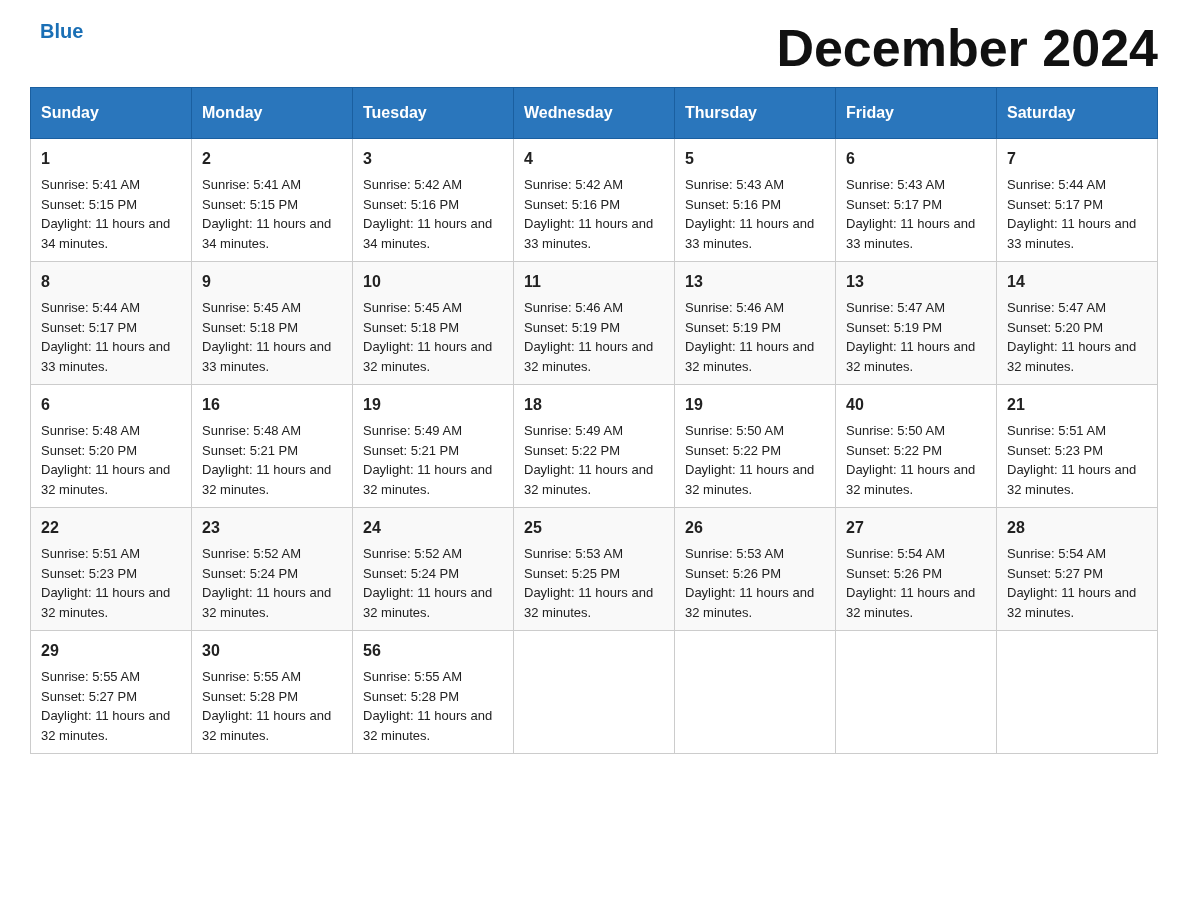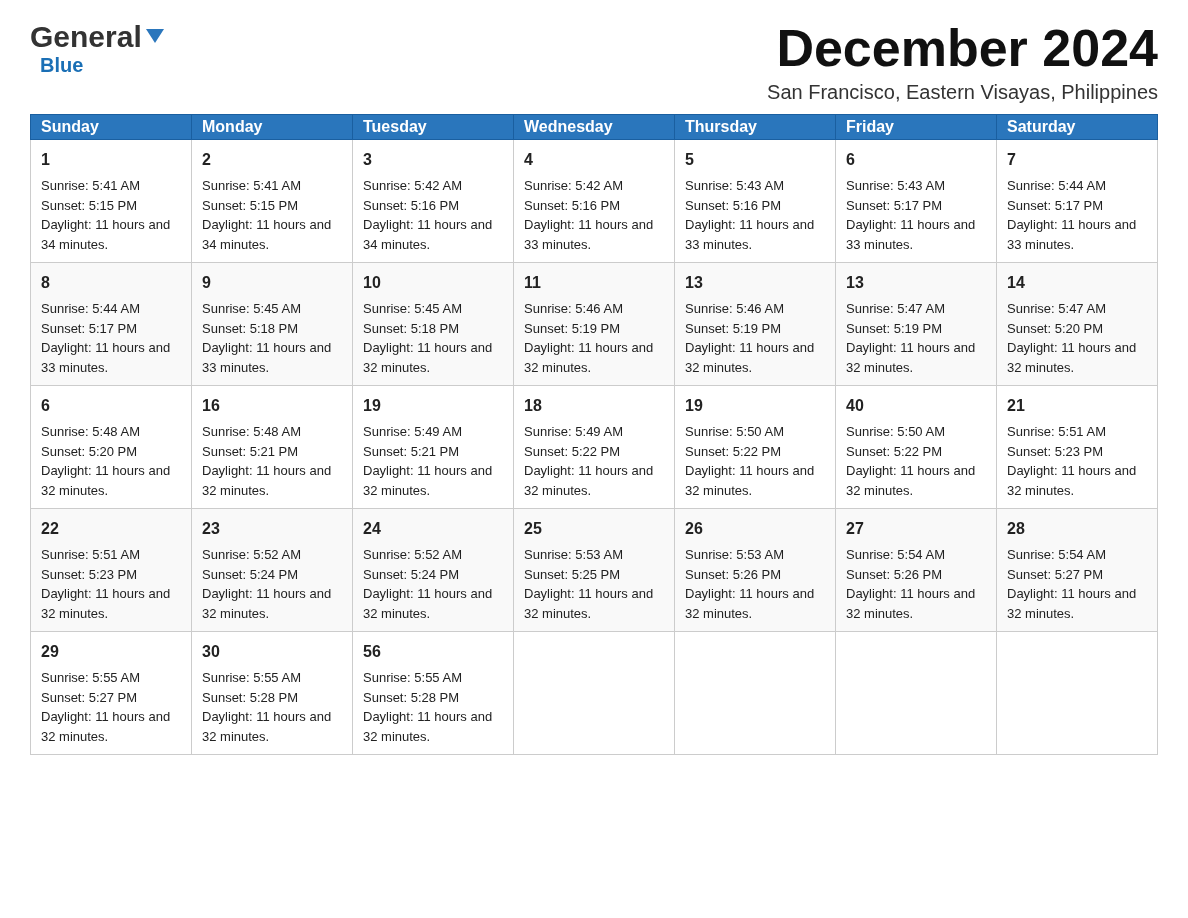--- a/index.html
+++ b/index.html
@@ -45,21 +45,21 @@
     .calendar-table {
       width: 100%;
       border-collapse: collapse;
       margin-top: 10px;
     }
     .calendar-table th {
       background-color: #2a76bc;
       color: #fff;
       font-size: 16px;
       font-weight: bold;
-      padding: 3px 10px;
+      padding: 16px 10px;
       text-align: left;
       border: 1px solid #1a5fa0;
     }
     .calendar-table td {
       vertical-align: top;
       padding: 8px 10px;
       border: 1px solid #ccc;
       width: 14.28%;
       font-size: 13px;
       color: #222;
@@ -88,33 +88,26 @@
     .logo-row {
       display: flex;
       align-items: center;
     }
   </style>
 </head>
 <body>
 
 <div class="header">
   <div class="logo-container">
-    <div class="logo-row">
-      <span class="logo-general">General</span>
-      <svg width="22" height="22" viewBox="0 0 22 22" style="margin-left:2px; margin-top:-2px;">
-        <polygon points="2,4 20,4 11,18" fill="#2a76bc"></polygon>
-      </svg>
-    </div>
     <div>
       <span class="logo-blue">Blue</span>
     </div>
   </div>
   <div class="title-block">
     <div class="month-year">December 2024</div>
-    <div class="location">San Francisco, Eastern Visayas, Philippines</div>
   </div>
 </div>
 
 <table class="calendar-table">
   <thead>
     <tr>
     <th>Sunday</th>
         <th>Monday</th>
         <th>Tuesday</th>
         <th>Wednesday</th>

